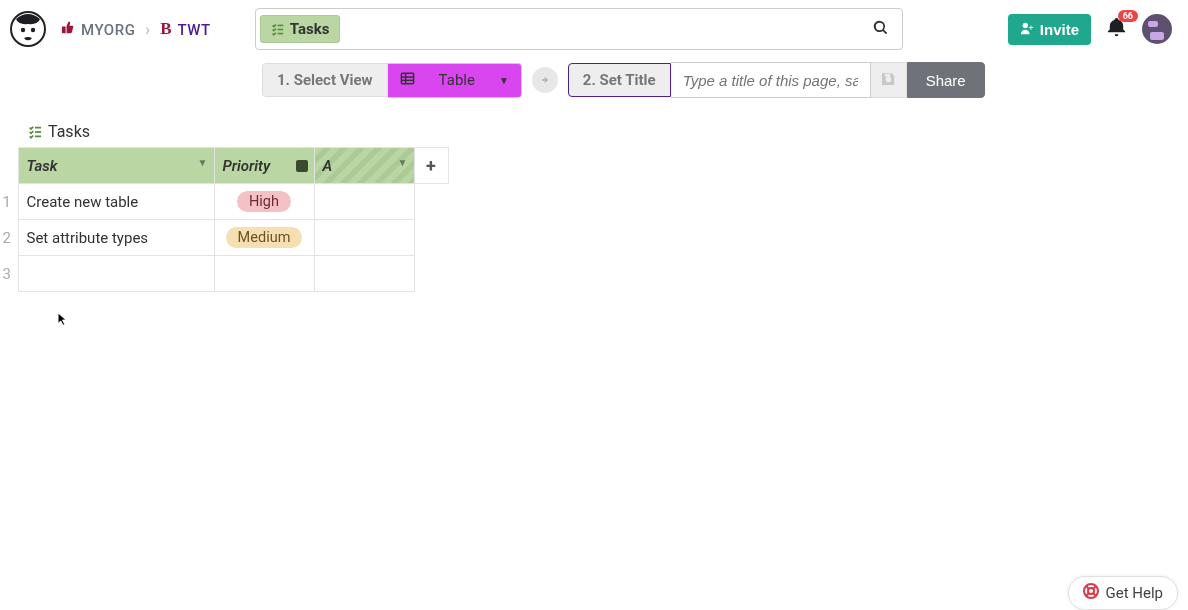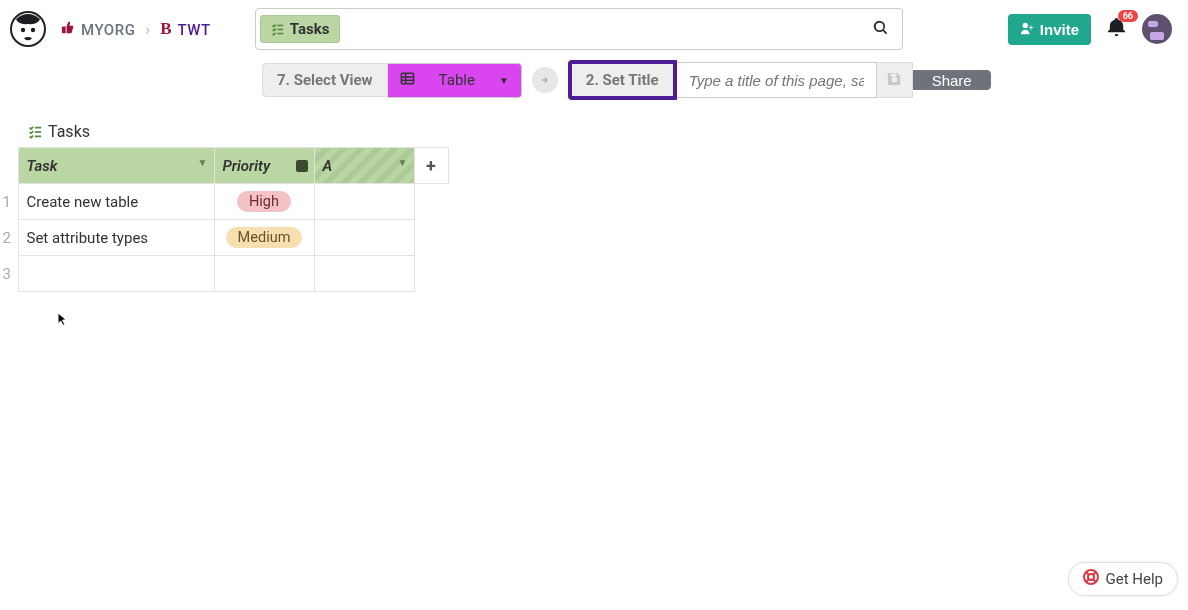--- a/index.html
+++ b/index.html
@@ -131,21 +131,21 @@
     background:#d946ef;
   }
   .arrow-circ {
     width:26px; height:26px; background:#e7e7e7; border-radius:50%;
     margin:0 10px;
     display:flex; align-items:center; justify-content:center;
     color:#aaa; font-size:13px;
   }
   .step-label2 {
     background:#eee;
-    border:4px solid #4c1d95;
+    border:1px solid #4c1d95;
     border-radius:4px 0 0 4px;
     padding:7px 14px;
     color:#777;
     font-size:15px;
     font-weight:700;
   }
   .title-input {
     border:1px solid #ccc;
     border-left:none;
     height:36px;
@@ -159,21 +159,21 @@
   }
   .save-btn {
     background:#eee; border:1px solid #ddd; border-left:none;
     width:36px; height:36px; color:#aaa;
     display:flex; align-items:center; justify-content:center;
     cursor:pointer;
   }
   .share-btn {
     background:#6f7379; color:#fff;
     border:1px solid #6f7379;
-    height:20px; padding:0 18px;
+    height:36px; padding:0 18px;
     font-size:15px; border-radius:0 4px 4px 0;
     cursor:pointer;
   }
 
   
   .tasks-title {
     display:flex; align-items:center; gap:6px;
     margin-left:28px; margin-top:20px;
     font-size:16px; color:#333;
   }
@@ -226,21 +226,21 @@
   .priority-cell { text-align:center; }
 
   
   .cursor {
     position:absolute; left:57px; top:312px;
     width:11px; height:16px; pointer-events:none;
   }
 
   
   .get-help {
-    position:absolute; right:10px; bottom:14px;
+    position:absolute; right:10px; bottom:0;
     background:#fff; border:1px solid #e0e0e0; border-radius:18px;
     padding:6px 14px; display:flex; align-items:center; gap:6px;
     font-size:15px; color:#444; box-shadow:0 0 4px rgba(0,0,0,.08);
     cursor:pointer;
   }
   .help-icon { color:#d83a49; font-weight:700; }
 
   .list-icon svg, .table-icon svg { display:block; }
 </style>
 </head>
@@ -306,21 +306,21 @@
             <path d="M12 2a2 2 0 00-2 2c-2.8.8-5 3.4-5 6.5V14l-2 2v1h18v-1l-2-2v-3.5c0-3.1-2.2-5.7-5-6.5a2 2 0 00-2-2zM10 19a2 2 0 004 0h-4z"></path>
           </svg>
       </span>
       <span class="badge">66</span>
     </div>
     <div class="avatar"></div>
   </div>
 </div>
 
 <div class="toolbar">
-  <div class="step-label">7. Select View</div>
+  <div class="step-label">1. Select View</div>
   <div class="view-select">
     <span>
       <svg width="15" height="15" viewBox="0 0 16 16" fill="none" stroke="#333" stroke-width="1.6">
       <rect x="1.5" y="2.5" width="13" height="11" rx="1"></rect>
           <line x1="1.5" y1="6.5" x2="14.5" y2="6.5"></line>
       <line x1="1.5" y1="10" x2="14.5" y2="10"></line>
           <line x1="6" y1="2.5" x2="6" y2="13.5"></line>
         </svg>
     </span>
     <span>Table</span>

